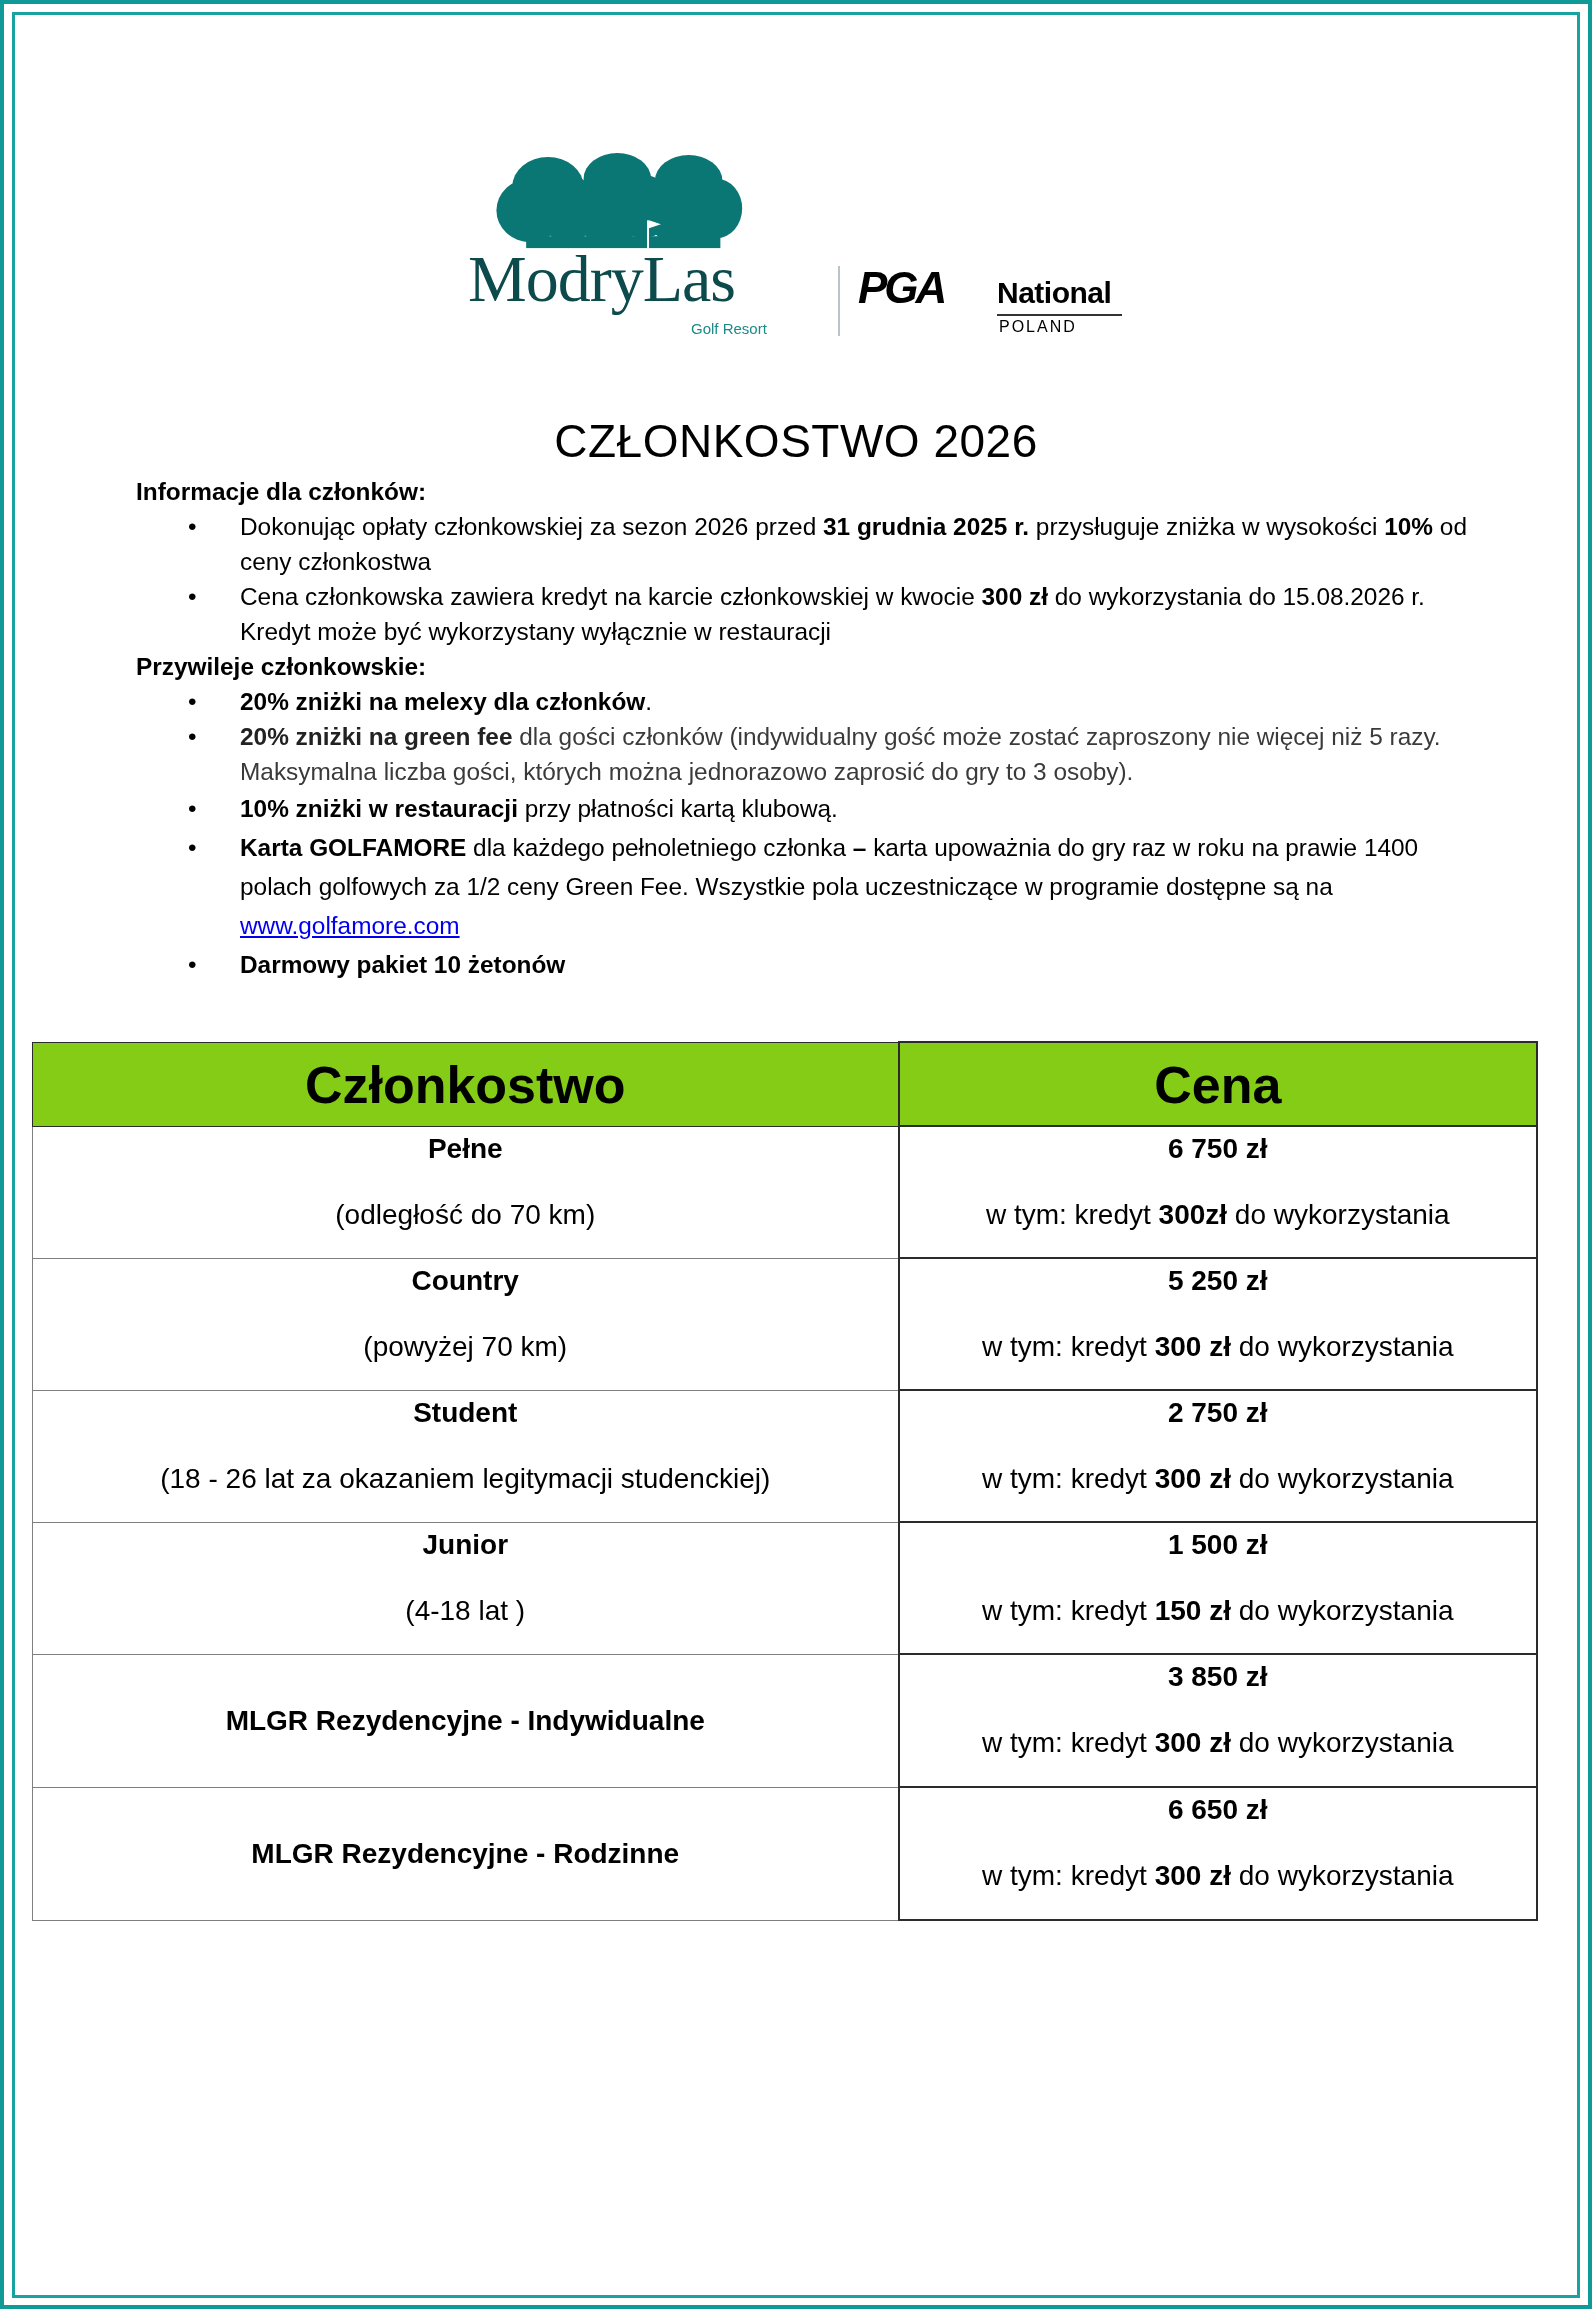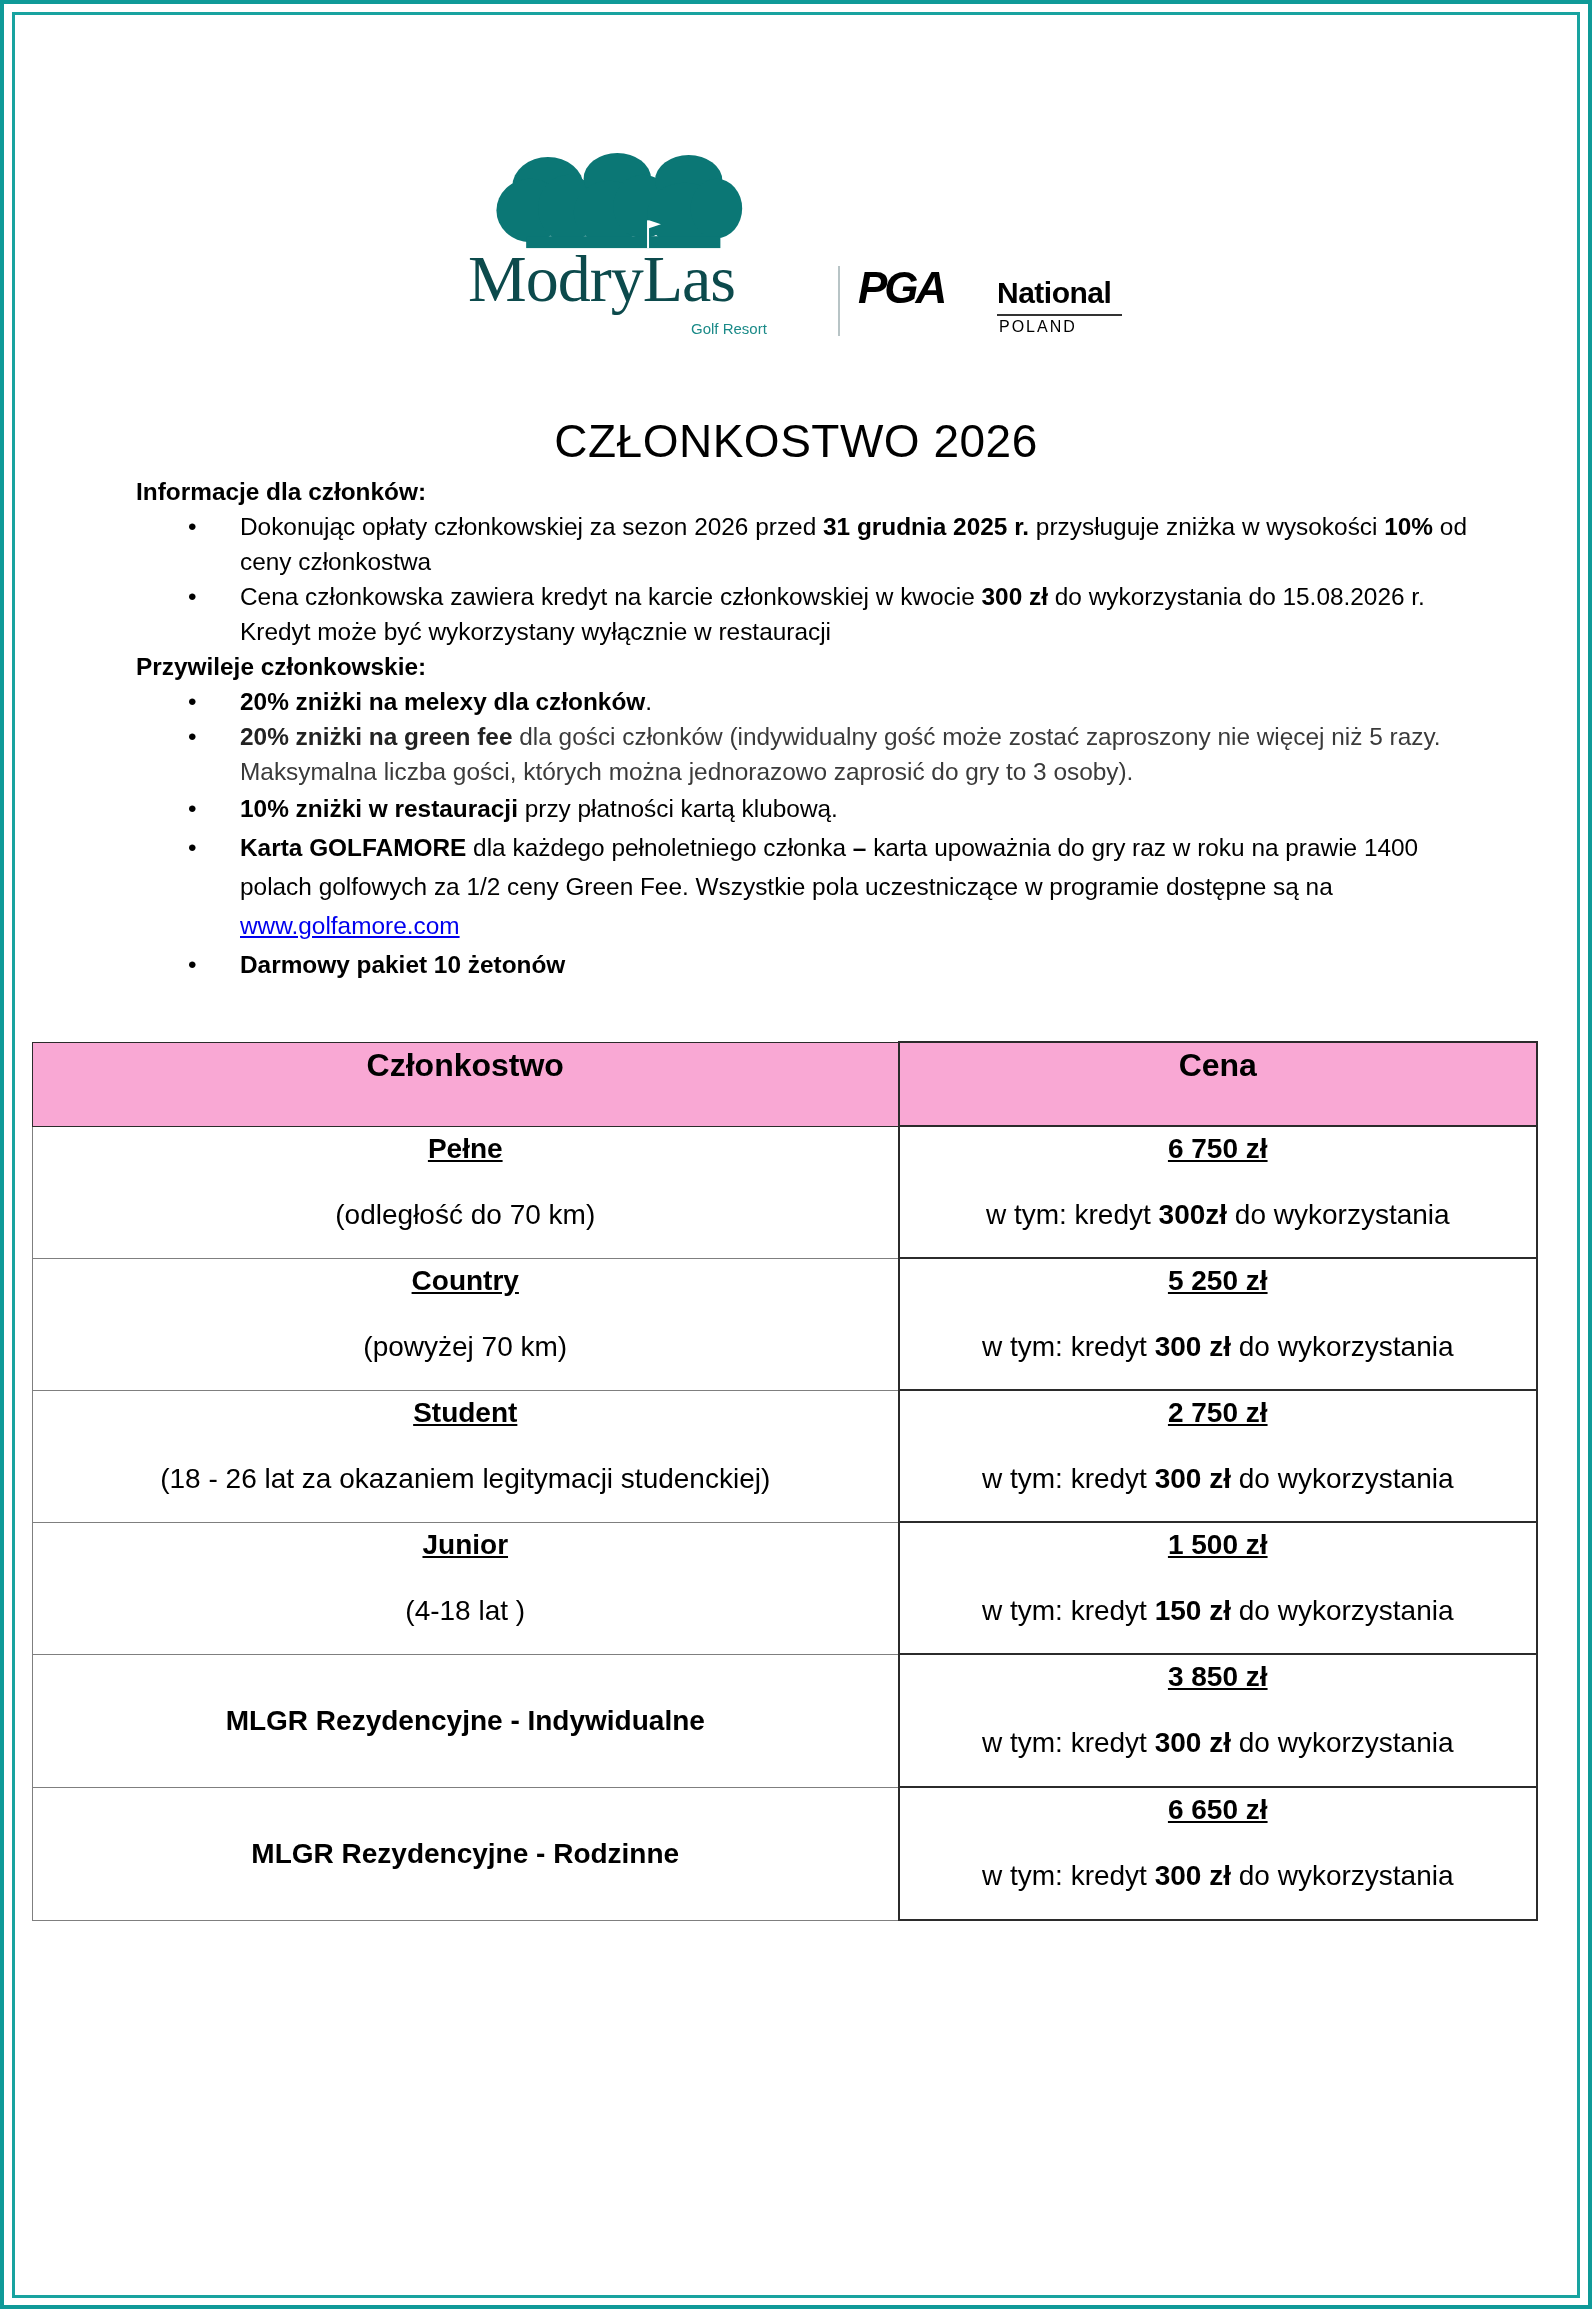--- a/index.html
+++ b/index.html
@@ -32,27 +32,27 @@
   .section-head { font-weight: bold; }
   .bul { position: relative; padding-left: 104px; }
   .bul .dot { position: absolute; left: 52px; top: 0; }
   .bul.tall { line-height: 39px; }
   .gray { color: #3a3a3a; }
   a.link { color: #0000ee; text-decoration: underline; }
 
   
   table.prices { position: absolute; left: 32px; top: 1041px; width: 1506px; border-collapse: collapse;
                  font-size: 28px; }
-  table.prices th { background: #f9a8d4; color: #000; font-weight: bold; font-size: 32px;
-                    height: 84px; text-align: center; vertical-align: top; padding-top: 4px; box-sizing: border-box; }
+  table.prices th { background: #84cc16; color: #000; font-weight: bold; font-size: 52px;
+                    height: 84px; text-align: center; vertical-align: top; padding-top: 12px; box-sizing: border-box; }
   table.prices td { height: 132px; text-align: center; vertical-align: top; padding: 0; box-sizing: border-box; }
   .c1 { width: 866px; border: 1.5px solid #7f7f7f; }
   .c2 { border: 2px solid #2b2b2b; }
   th.c1 { border: 1.5px solid #2b2b2b; }
-  .cell-main { font-weight: bold; margin-top: 5px; line-height: 34px; text-decoration: underline; }
+  .cell-main { font-weight: bold; margin-top: 5px; line-height: 34px; }
   .cell-sub { margin-top: 32px; line-height: 34px; }
   .cell-center { line-height: 132px; font-weight: bold; }
   .b { font-weight: bold; }
 </style>
 </head>
 <body>
 
 <div class="frame-outer"></div>
 <div class="frame-inner"></div>
 

